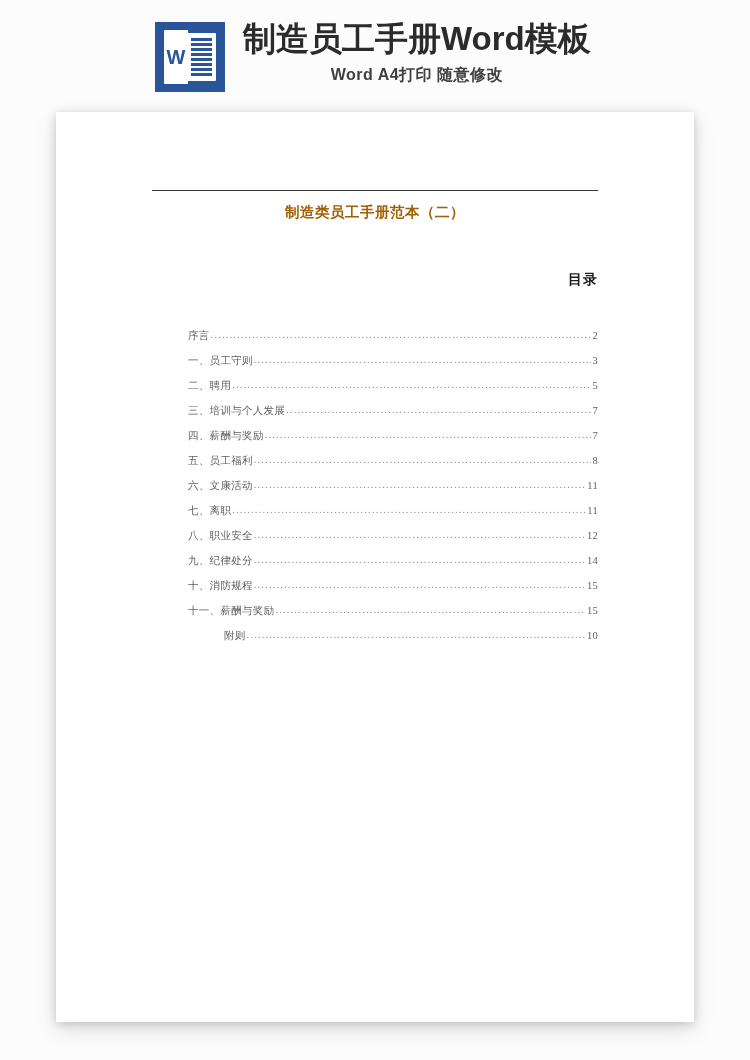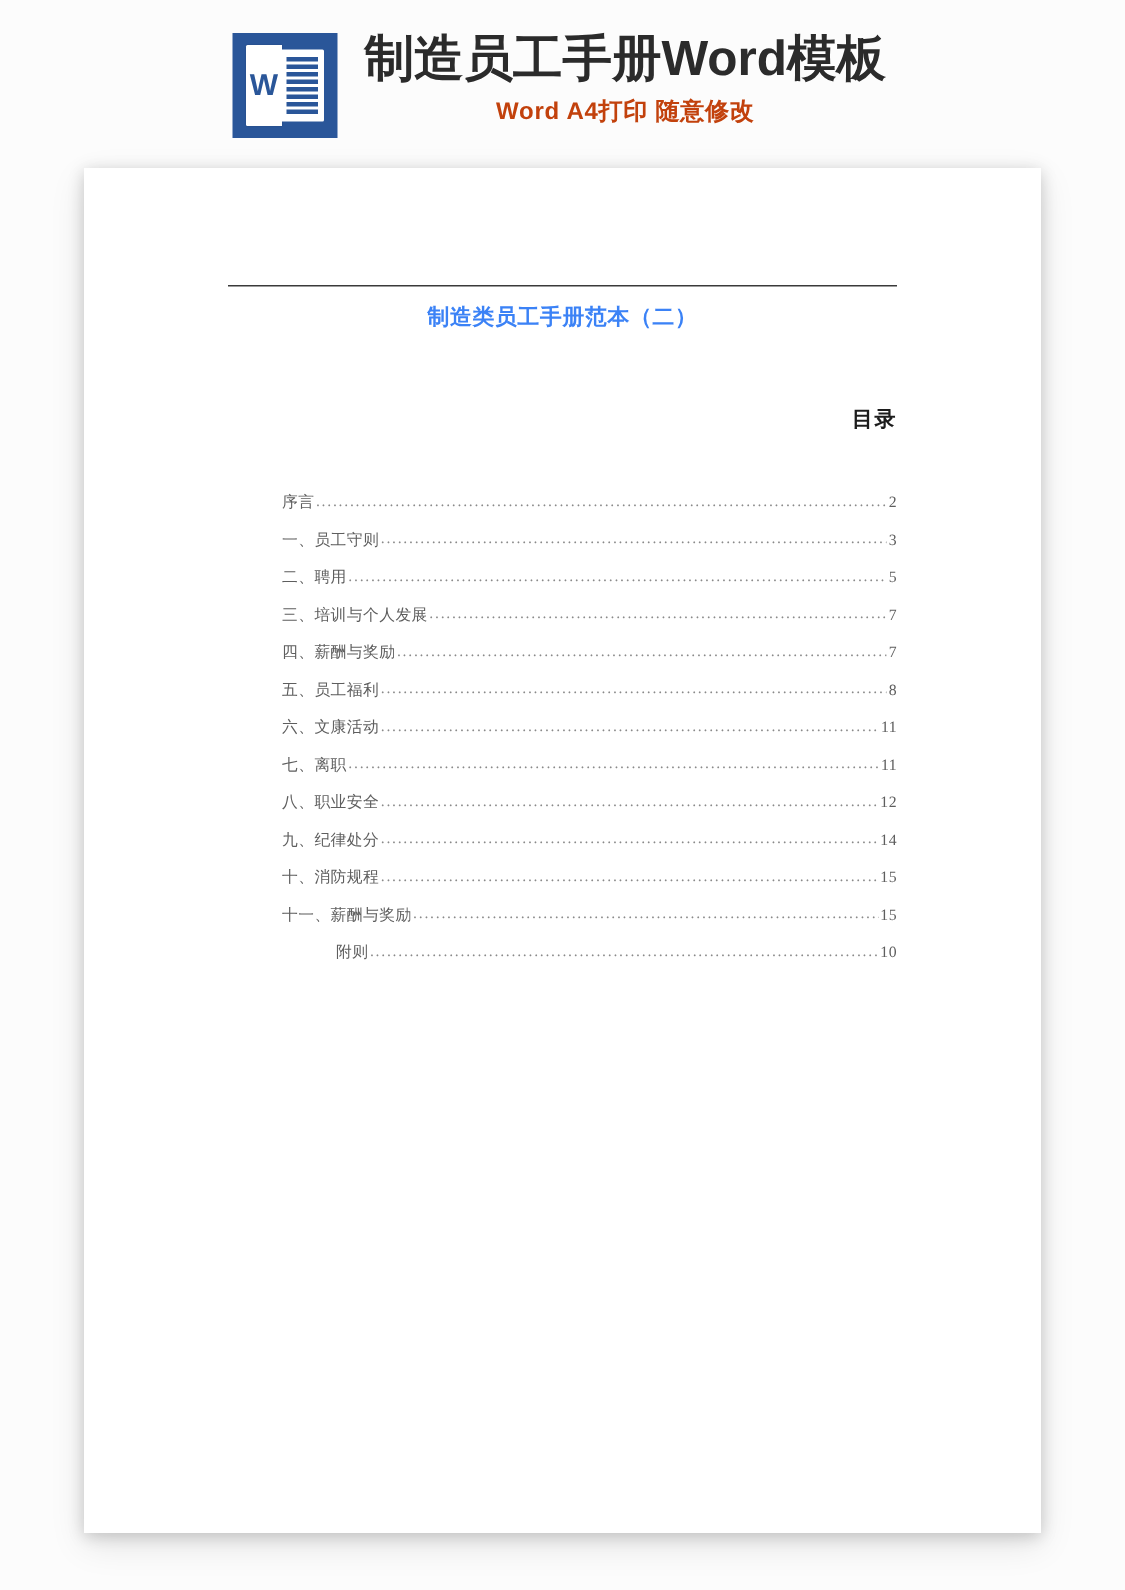--- a/index.html
+++ b/index.html
@@ -104,21 +104,21 @@
     font-weight: bold;
     color: #2b2b2b;
     line-height: 42px;
     letter-spacing: 0px;
     white-space: nowrap;
   }
   .banner-sub {
     font-family: "Liberation Sans", sans-serif;
     font-size: 16px;
     font-weight: bold;
-    color: #c2410c;
+    color: #404040;
     line-height: 30px;
     white-space: nowrap;
     letter-spacing: 0.5px;
   }
 
   
   .page-shadow {
     position: absolute;
     left: 56px;
     top: 112px;
@@ -140,21 +140,21 @@
     height: 0;
     border-top: 1.6px solid #3a3a3a;
     margin: 0 0 10px 0;
   }
 
   .doc-title {
     text-align: center;
     font-family: "Liberation Serif", serif;
     font-size: 14.5px;
     font-weight: bold;
-    color: #3b82f6;
+    color: #a16207;
     letter-spacing: 0.5px;
     line-height: 22px;
     margin-top: 4px;
   }
 
   .doc-heading {
     text-align: right;
     font-family: "Liberation Serif", serif;
     font-size: 14px;
     font-weight: bold;

